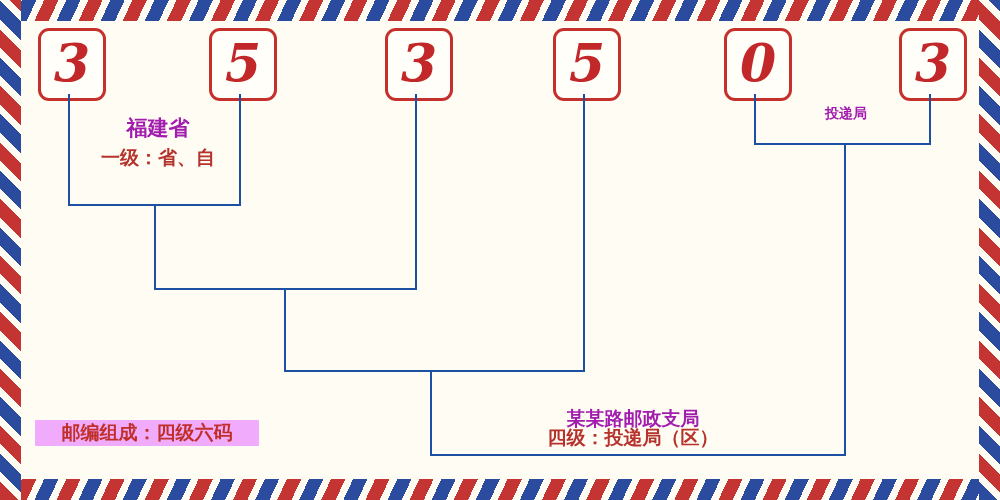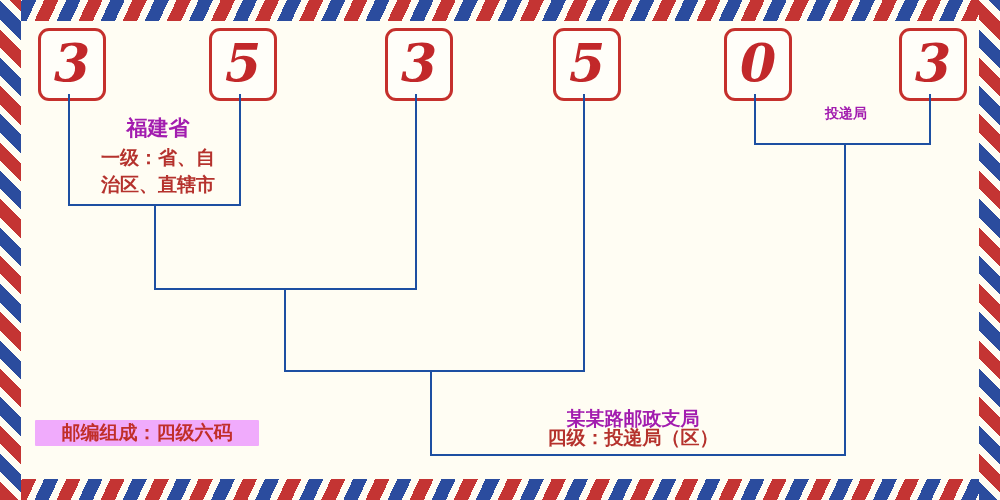--- a/index.html
+++ b/index.html
@@ -125,21 +125,20 @@
   <div class="line" id="ln-v-l34"></div>
   <div class="line" id="ln-h-l4"></div>
   <div class="line" id="ln-v-l4"></div>
   <div class="line" id="ln-h-d56"></div>
   <div class="line" id="ln-v-d5"></div>
   <div class="line" id="ln-v-d6"></div>
 
   <div class="name-label" id="lvl1-name">福建省</div>
   <div class="desc-label" id="lvl1-desc">
     <span class="row">一级：省、自</span>
-    <span class="row">治区、直辖市</span>
   </div>
 
 
 
   <div class="name-label" id="lvl4-name">投递局</div>
   <div class="name-label" id="lvl4-branch">某某路邮政支局</div>
   <div class="desc-label" id="lvl4-desc">四级：投递局（区）</div>
 
   <div id="badge">
     <span>邮编组成：四级六码</span>

